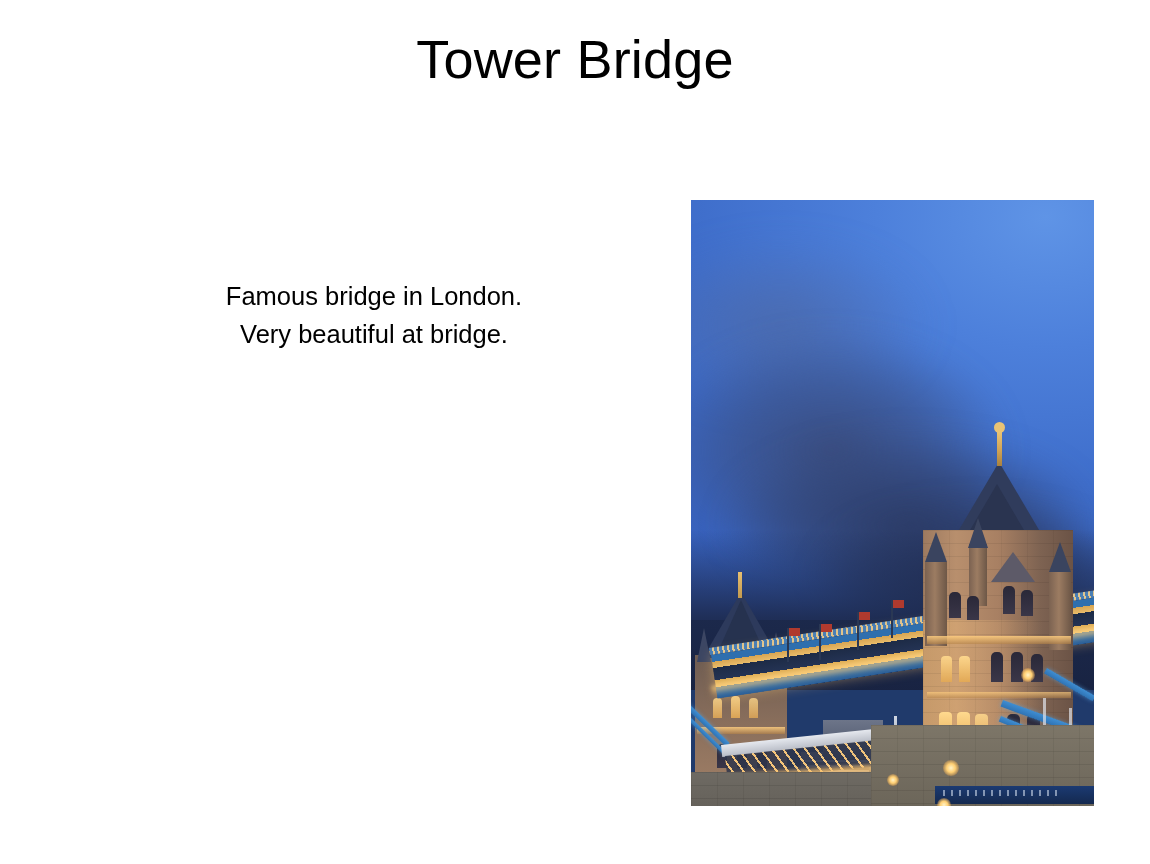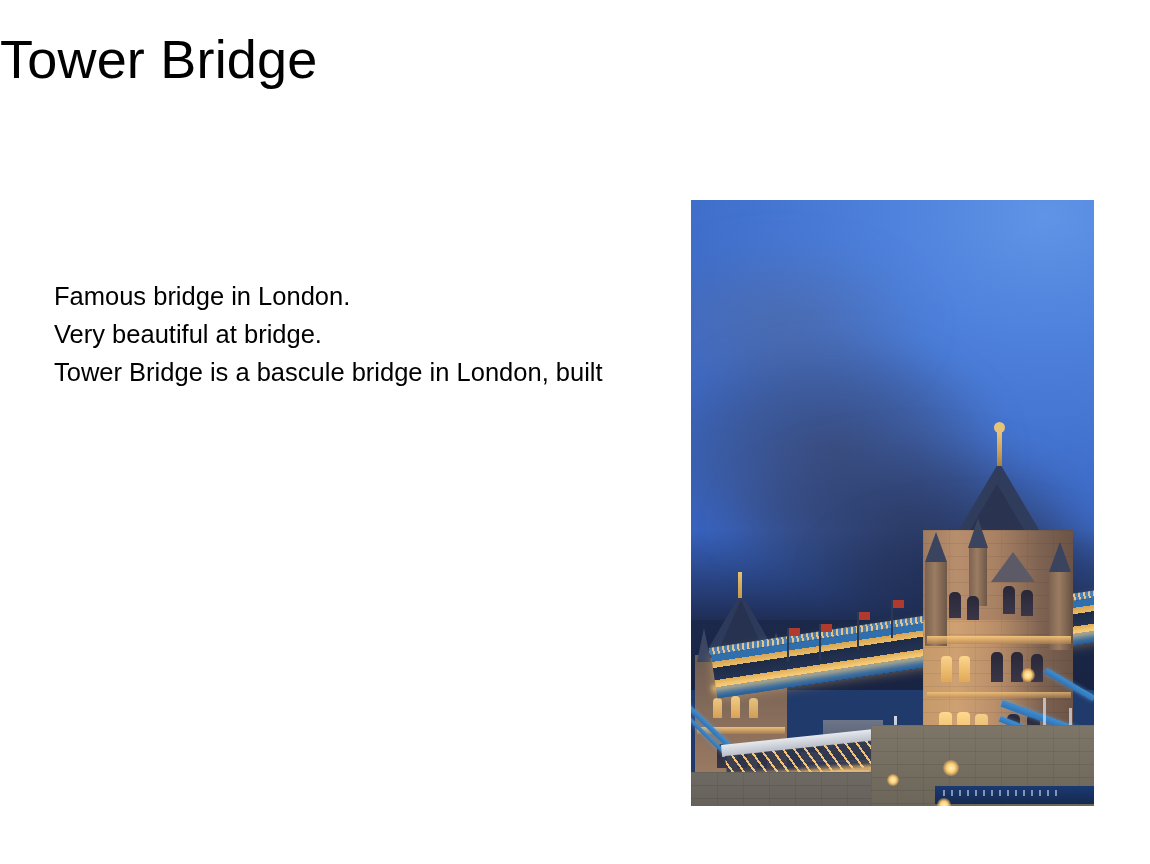--- a/index.html
+++ b/index.html
@@ -15,21 +15,21 @@
     font-family: "Liberation Sans", sans-serif;
     color: #000000;
   }
 
   
   #slide-title {
     position: absolute;
     left: 0;
     top: 26px;
     width: 1150px;
-    text-align: left;
+    text-align: center;
     font-size: 54px;
     line-height: 66px;
     font-weight: 400;
     letter-spacing: 0.2px;
     color: #000000;
     white-space: pre;
   }
 
   
   #body-text {
@@ -37,20 +37,21 @@
     left: 54px;
     top: 277px;
     width: 640px;
   }
   #body-text .line {
     font-size: 25.5px;
     line-height: 38px;
     font-weight: 400;
     color: #000000;
     white-space: pre;
+    text-align: center;
   }
 
   
   #bridge-photo {
     position: absolute;
     left: 691px;
     top: 200px;
     width: 403px;
     height: 606px;
     overflow: hidden;
@@ -273,21 +274,20 @@
   }
 </style>
 </head>
 <body>
 
 <div id="slide-title">Tower Bridge</div>
 
 <div id="body-text">
   <div class="line">Famous bridge in London.</div>
   <div class="line">Very beautiful at bridge.</div>
-  <div class="line">Tower Bridge is a bascule bridge in London, built</div>
 </div>
 
 <div id="bridge-photo" title="Tower Bridge in London illuminated at dusk, seen from the River Thames">
 
   <div class="layer sky"></div>
   <div class="layer cloud-c"></div>
   <div class="layer cloud-a"></div>
   <div class="layer cloud-b"></div>
   <div class="layer cloud-d"></div>
   <div class="layer sky-dark-bottom"></div>

